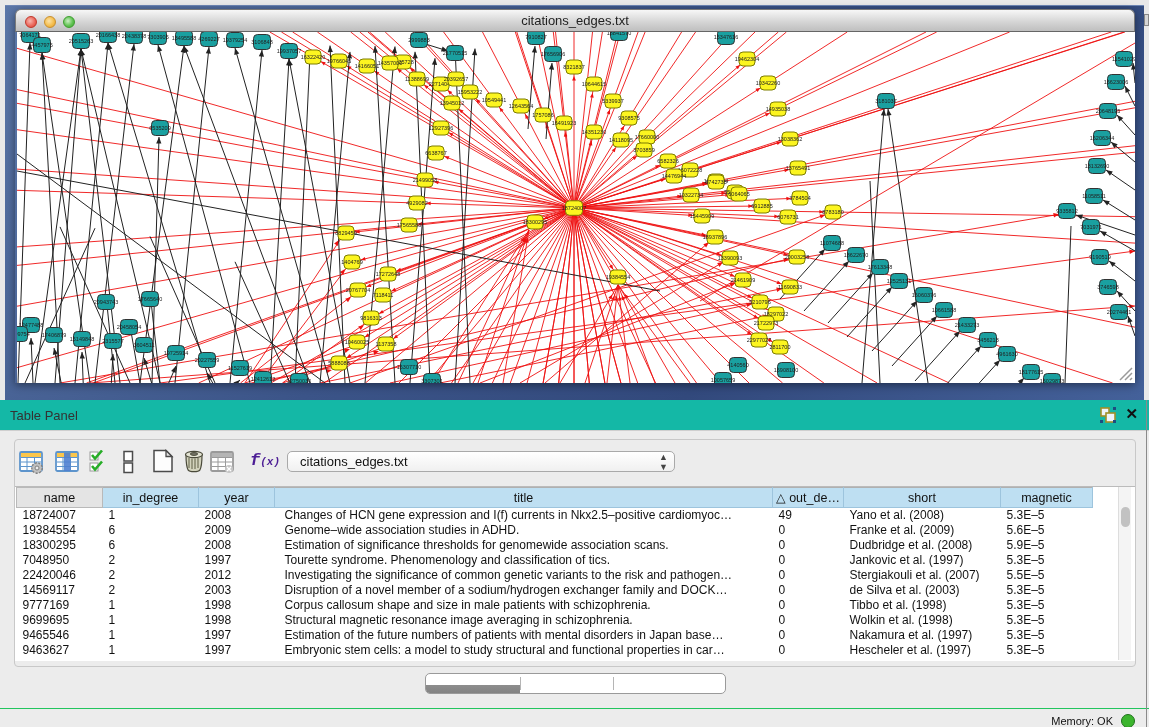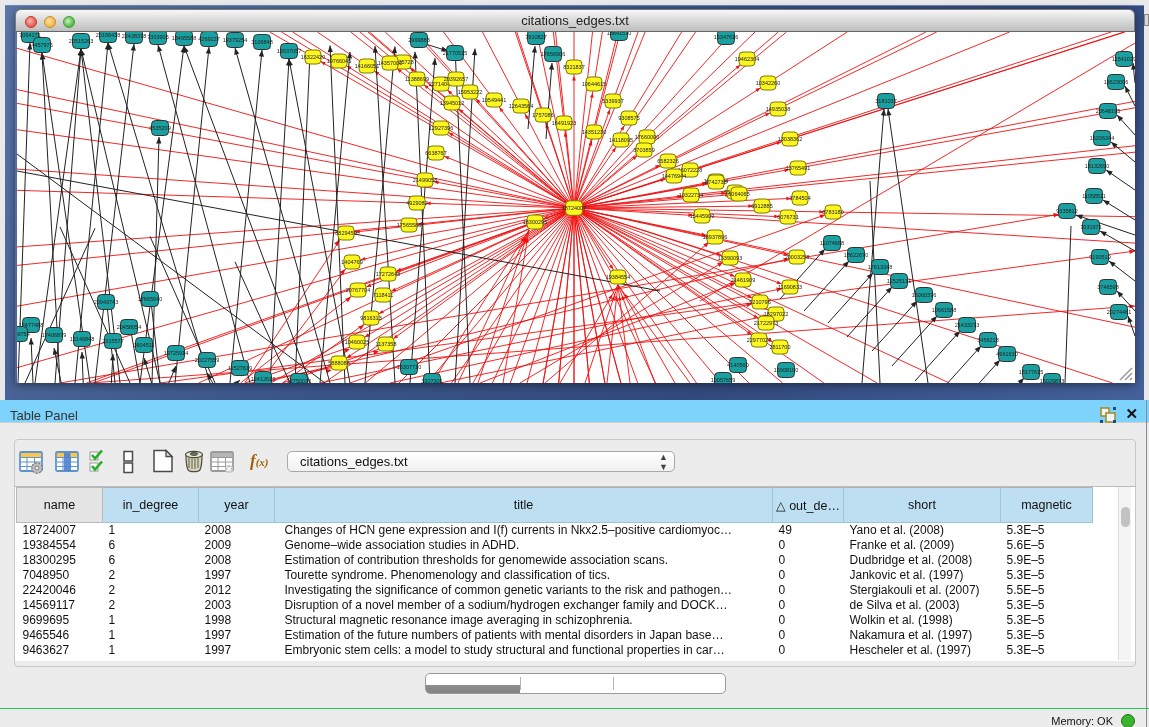--- a/index.html
+++ b/index.html
@@ -7,33 +7,33 @@
   border-top:1px solid #6d86b5; }
 #gwin { position:absolute; left:10px; top:3px; width:1120px; height:374px;
   border-radius:6px 6px 0 0; box-shadow:0 2px 8px rgba(0,0,0,.45); }
 #gtitle { position:absolute; left:0; top:0; width:100%; height:23px;
   background:linear-gradient(#f7f7f7,#d3d3d3 60%,#bfbfbf);
   border-radius:6px 6px 0 0; border:1px solid #7a7a7a; border-bottom:1px solid #666; }
 #gtitle .t { text-align:center; font-size:13px; color:#222; line-height:22px; }
 .tl { position:absolute; top:5.5px; width:12px; height:12px; border-radius:50%; }
 #graph { position:absolute; left:2px; top:23px; width:1118px; height:351px; background:#fff; overflow:hidden; }
 #tp { position:absolute; left:0; top:400px; width:1149px; height:327px; background:#ececec; }
-#tphdr { position:absolute; left:0; top:0; width:100%; height:23px; background:#7dd3fc;
+#tphdr { position:absolute; left:0; top:0; width:100%; height:31px; background:#14b8a6;
   border-bottom:1px solid #cfcfcf; }
 #tphdr .t { position:absolute; left:10px; top:8px; font-size:13px; color:#333; }
 #inner { position:absolute; left:14px; top:39px; width:1122px; height:228px;
   border:1px solid #c8c8c8; border-radius:4px; background:#ececec; }
 #combo { position:absolute; left:287px; top:451px; width:388px; height:21px;
   background:linear-gradient(#fff,#f0f0f0); border:1px solid #a9a9a9; border-radius:5px;
   font-size:13px; color:#111; line-height:19px; padding-left:12px; }
 #combo .ar { position:absolute; right:6px; top:0px; font-size:9px; color:#444; line-height:10px; }
 table.dt { position:absolute; left:16px; top:487px; border-collapse:collapse; table-layout:fixed;
   font-size:12px; color:#111; background:#fff; }
 table.dt th { background:#bedff2; border:1px solid #9dc4dd; border-top:1px solid #b0b0b0;
-  font-weight:normal; font-size:12.5px; height:35px; overflow:hidden; white-space:nowrap; }
+  font-weight:normal; font-size:12.5px; height:20px; overflow:hidden; white-space:nowrap; }
 table.dt th.c0 { background:#e4e4e4; border:1px solid #b9b9b9; }
 table.dt td { height:15px; line-height:15px; overflow:hidden; white-space:nowrap; padding:0 2px 0 6px; }
 table.dt td.c3 { padding-left:10px; }
 #tblwrap { position:absolute; left:15px; top:486px; width:1120px; height:175px; background:#fff; overflow:hidden;
   border-top:1px solid #bbb; }
 #sbar { position:absolute; left:1118px; top:487px; width:13px; height:173px; background:#f4f4f4;
   border-left:1px solid #ddd; }
 #sbar .th { position:absolute; left:1.5px; top:20px; width:9px; height:20px; background:#c2c2c2; border-radius:5px; }
 #tabs { position:absolute; left:425px; top:673px; height:21px; display:flex;
   border:1px solid #9a9a9a; border-radius:5px; overflow:hidden; background:#fff;
@@ -775,21 +775,21 @@
     <rect x="1" y="2" width="22" height="19" rx="1.5" fill="#fff" stroke="#9a9a9a" stroke-width="1.8"></rect>
     <rect x="2" y="3" width="20" height="4.5" fill="#b5b5b5"></rect>
     <line x1="2" y1="7.5" x2="22" y2="7.5" stroke="#9a9a9a"></line>
     <line x1="2" y1="12" x2="22" y2="12" stroke="#9a9a9a"></line>
     <line x1="2" y1="16.5" x2="22" y2="16.5" stroke="#9a9a9a"></line>
     <line x1="8" y1="7.5" x2="8" y2="21" stroke="#9a9a9a"></line>
     <line x1="15.5" y1="7.5" x2="15.5" y2="21" stroke="#9a9a9a"></line>
     <circle cx="19" cy="19" r="4" fill="#c6c6c6"></circle>
     <path d="M17 17l4 4M21 17l-4 4" stroke="#fff" stroke-width="1.4"></path>
   </svg>
-<div style="position:absolute;left:250px;top:451px;font-family:Liberation Serif, serif;font-style:italic;font-weight:bold;font-size:17px;color:#a16207">f<span style="font-size:11px">(x)</span></div>
+<div style="position:absolute;left:250px;top:451px;font-family:Liberation Mono, monospace;font-style:italic;font-weight:bold;font-size:17px;color:#4c1d95">f<span style="font-size:11px">(x)</span></div>
 <div id="combo">citations_edges.txt<div class="ar">▲<br>▼</div></div>
 <div id="tblwrap"></div>
 <table class="dt">
  <colgroup>
       <col style="width:86px">
       <col style="width:96px">
       <col style="width:76px">
       <col style="width:498px">
       <col style="width:71px">
       <col style="width:157px">
@@ -820,21 +820,21 @@
         <td class="c2">2009</td>
         <td class="c3">Genome–wide association studies in ADHD.</td>
         <td class="c4">0</td>
         <td class="c5">Franke et al. (2009)</td>
         <td class="c6">5.6E–5</td>
       </tr>
       <tr>
         <td class="c0">18300295</td>
         <td class="c1">6</td>
         <td class="c2">2008</td>
-        <td class="c3">Estimation of contribution thresholds for genomewide association scans.</td>
+        <td class="c3">Estimation of significance thresholds for genomewide association scans.</td>
         <td class="c4">0</td>
         <td class="c5">Dudbridge et al. (2008)</td>
         <td class="c6">5.9E–5</td>
       </tr>
       <tr>
         <td class="c0">7048950</td>
         <td class="c1">2</td>
         <td class="c2">1997</td>
         <td class="c3">Tourette syndrome. Phenomenology and classification of tics.</td>
         <td class="c4">0</td>
@@ -850,20 +850,29 @@
         <td class="c5">Stergiakouli et al. (2007)</td>
         <td class="c6">5.5E–5</td>
       </tr>
       <tr>
         <td class="c0">14569117</td>
         <td class="c1">2</td>
         <td class="c2">2003</td>
         <td class="c3">Disruption of a novel member of a sodium/hydrogen exchanger family and DOCK…</td>
         <td class="c4">0</td>
         <td class="c5">de Silva et al. (2003)</td>
+        <td class="c6">5.3E–5</td>
+      </tr>
+      <tr>
+        <td class="c0">9777169</td>
+        <td class="c1">1</td>
+        <td class="c2">1998</td>
+        <td class="c3">Corpus callosum shape and size in male patients with schizophrenia.</td>
+        <td class="c4">0</td>
+        <td class="c5">Tibbo et al. (1998)</td>
         <td class="c6">5.3E–5</td>
       </tr>
       <tr>
         <td class="c0">9699695</td>
         <td class="c1">1</td>
         <td class="c2">1998</td>
         <td class="c3">Structural magnetic resonance image averaging in schizophrenia.</td>
         <td class="c4">0</td>
         <td class="c5">Wolkin et al. (1998)</td>
         <td class="c6">5.3E–5</td>

